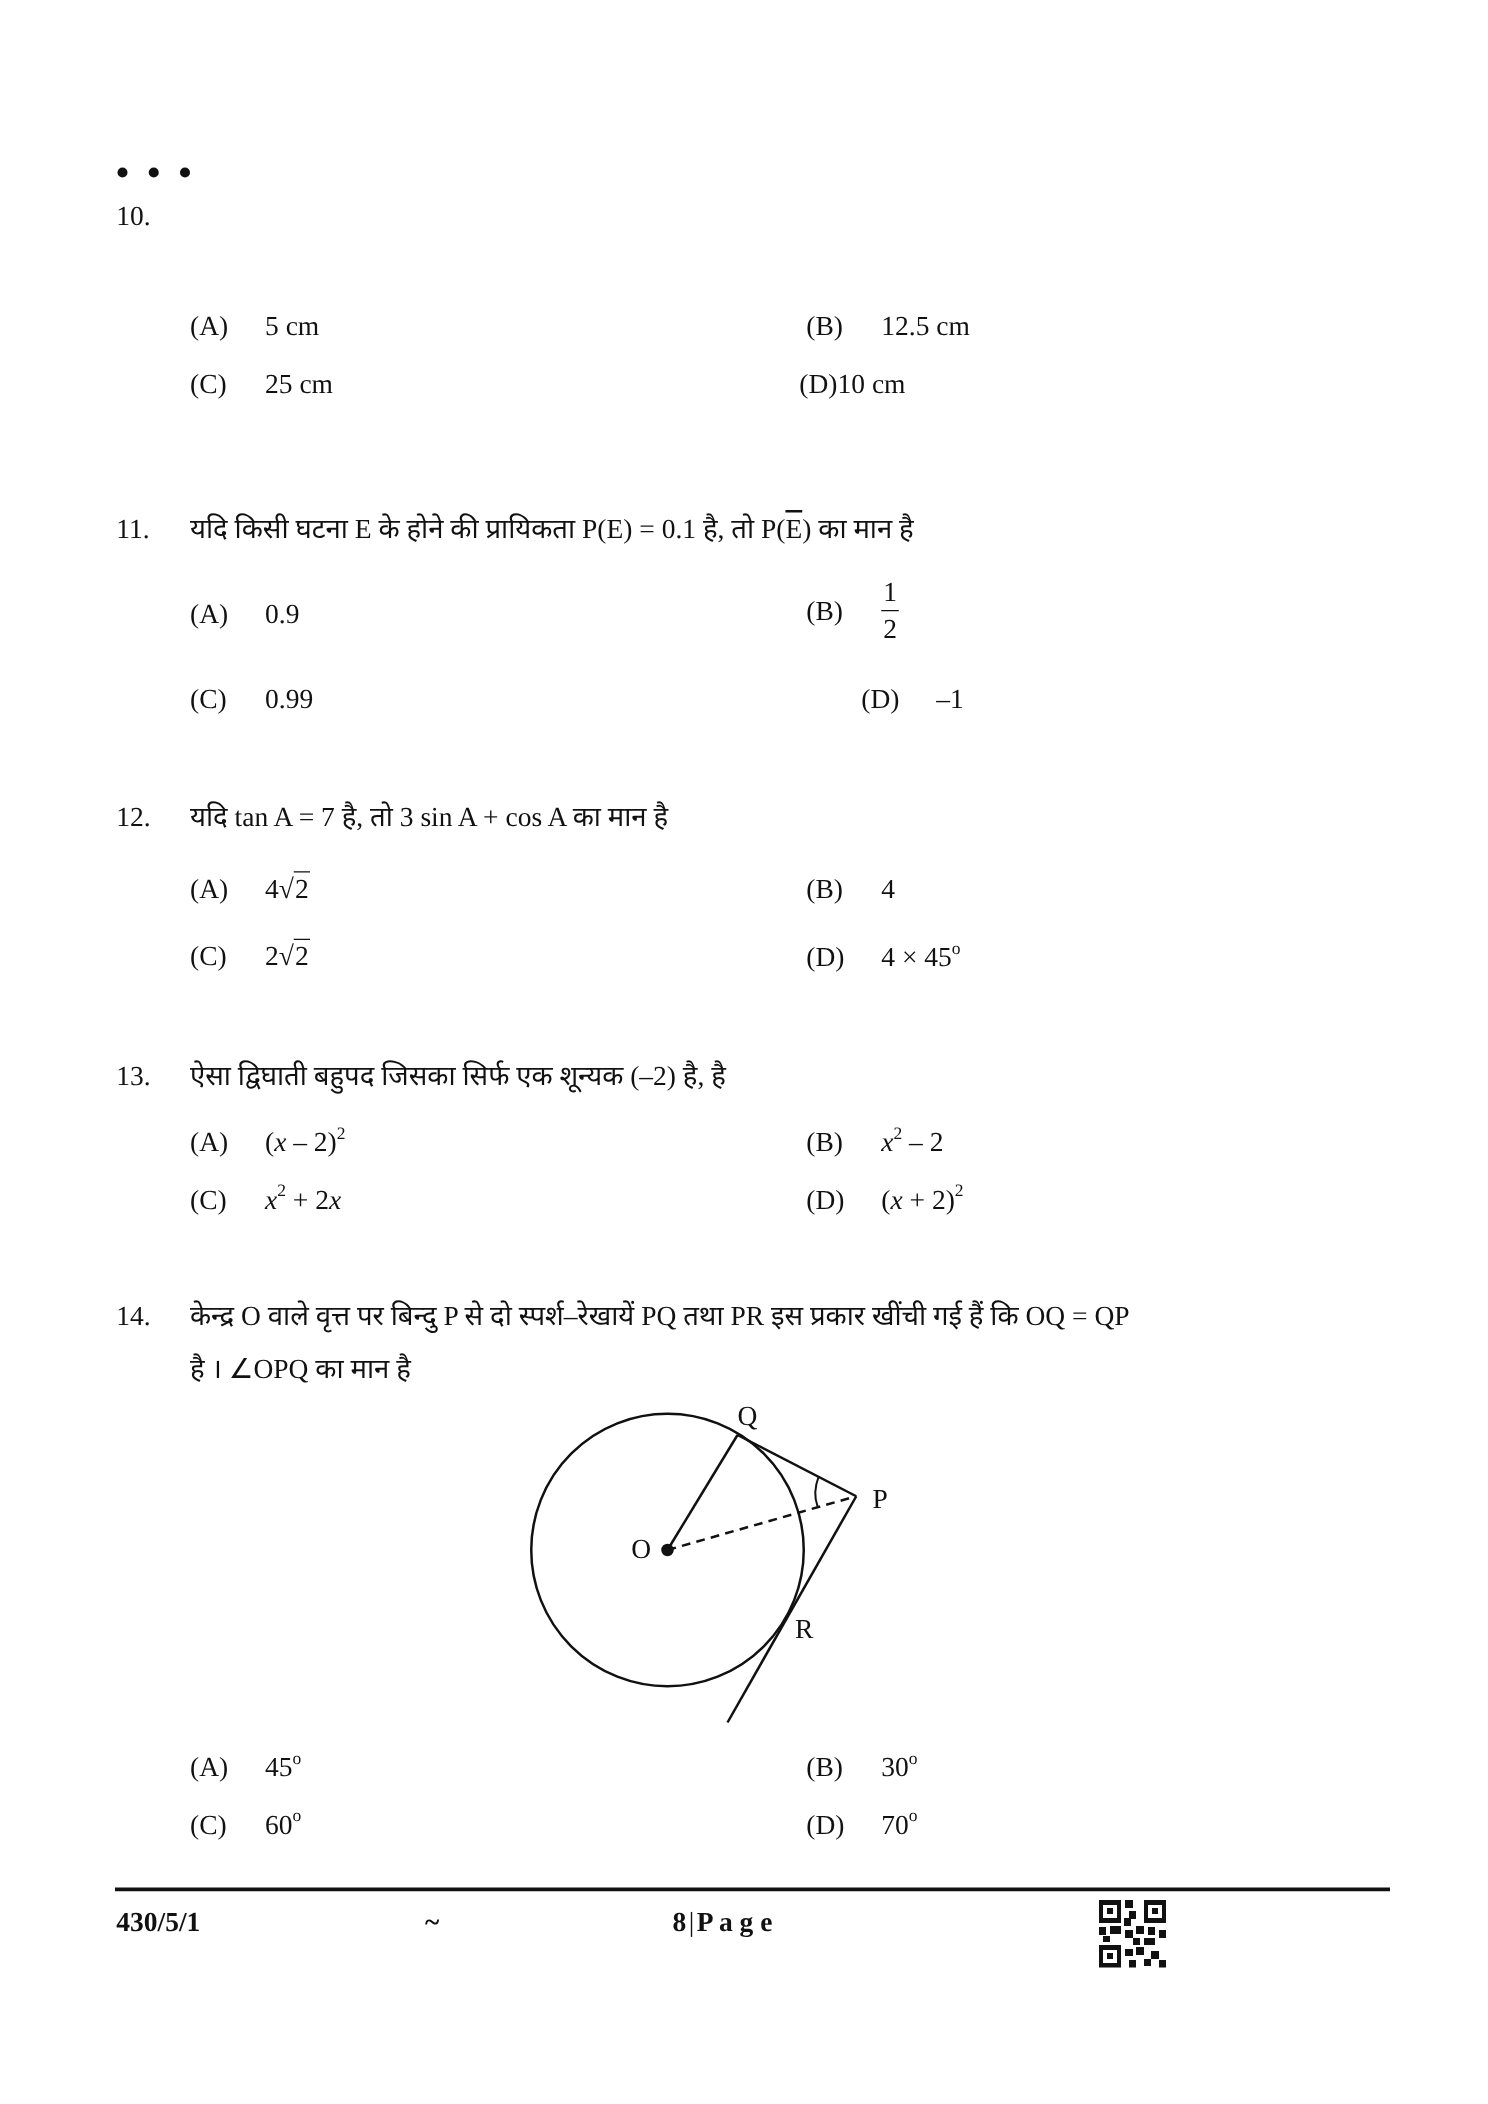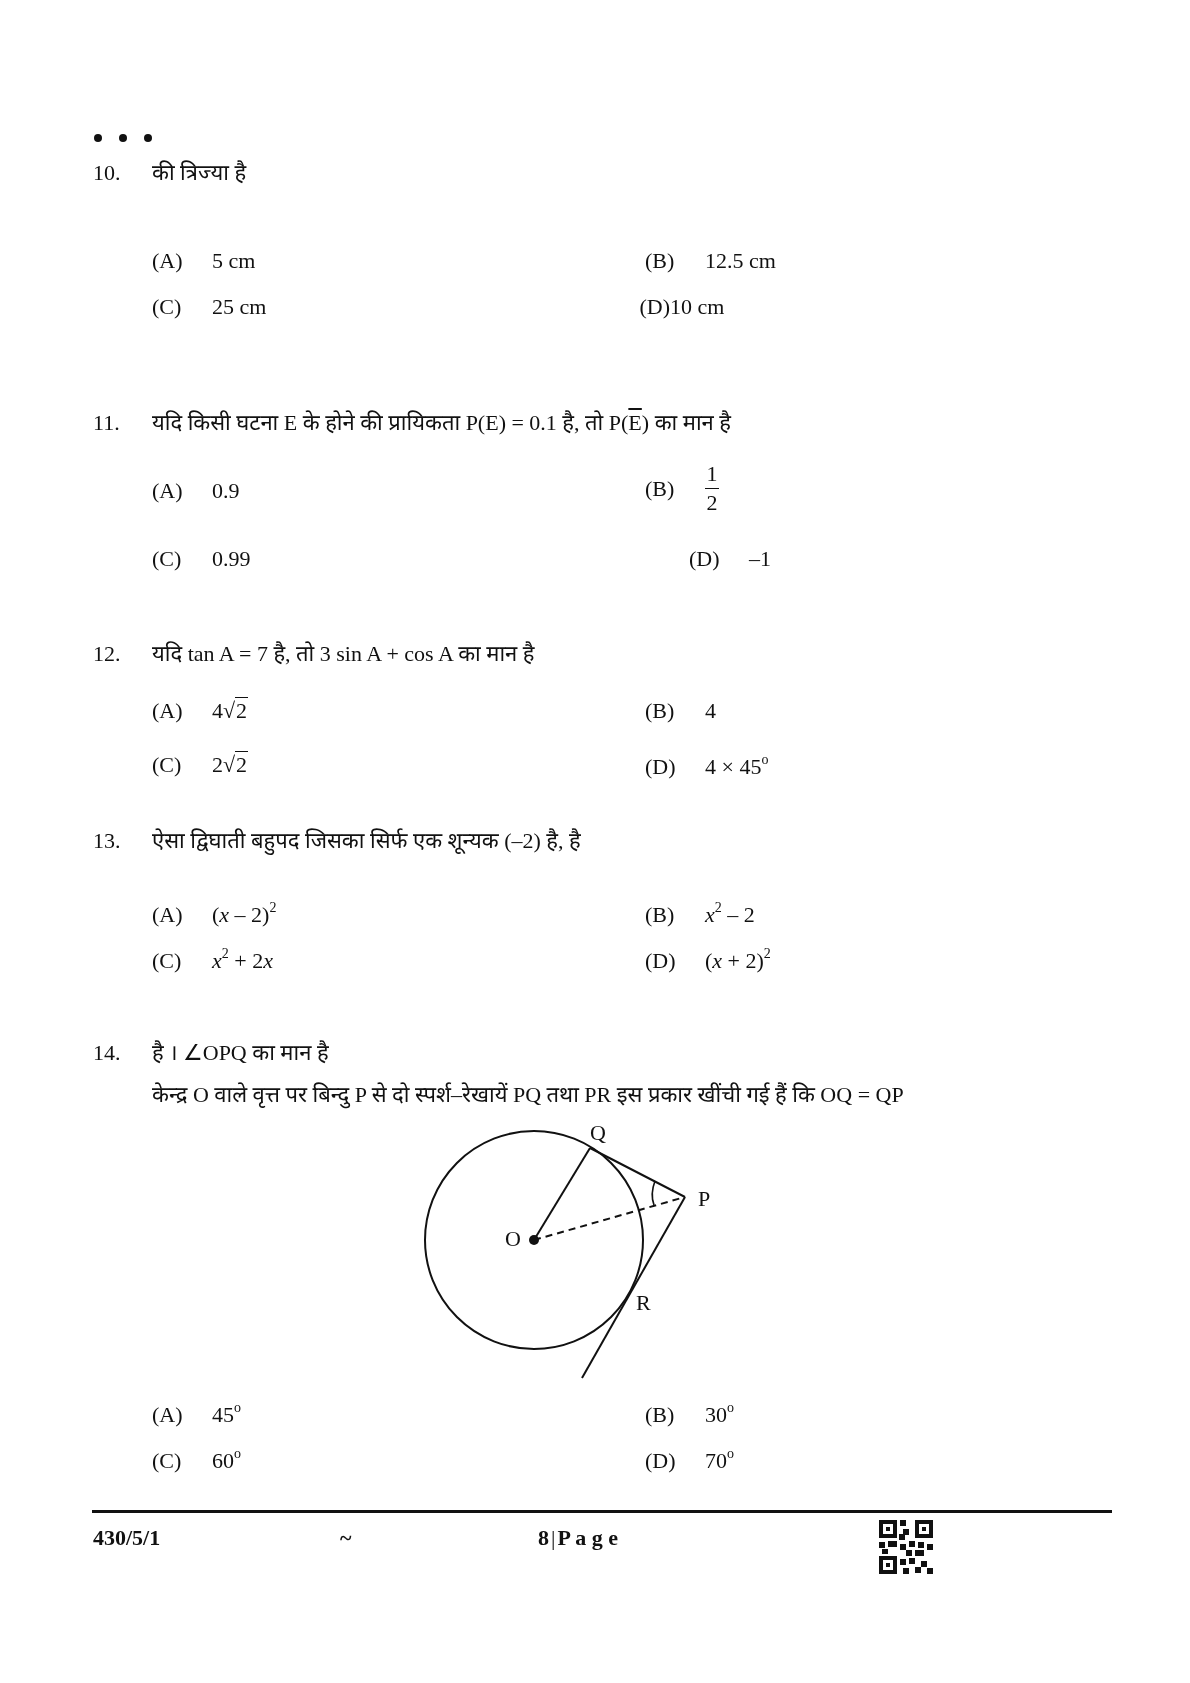--- a/index.html
+++ b/index.html
@@ -29,21 +29,20 @@
 
 <div class="abs dots">
   <div class="dot"></div>
   <div class="dot"></div>
   <div class="dot"></div>
 </div>
 
 <div class="q" style="top:152px;">
   <span class="qnum">10.</span>
   <div class="qtext">
-    <div>की त्रिज्या है</div>
   </div>
 </div>
 <div class="opt" style="left:152px; top:248px;"><span class="lab">(A)</span><span class="val">5 cm</span></div>
 <div class="opt" style="left:645px; top:248px;"><span class="lab">(B)</span><span class="val">12.5 cm</span></div>
 <div class="opt" style="left:152px; top:294px;"><span class="lab">(C)</span><span class="val">25 cm</span></div>
 <div class="opt" style="left:610px; top:294px;text-align:right;"><span class="lab">(D)</span><span class="val">10 cm</span></div>
 
 <div class="q" style="top:402px;">
   <span class="qnum">11.</span>
   <div class="qtext"><span>यदि किसी घटना E के होने की प्रायिकता P(E) = 0.1 है, तो P(</span><span class="ov">E</span><span>) का मान है</span></div>
@@ -59,34 +58,34 @@
 
 <div class="q" style="top:633px;">
   <span class="qnum">12.</span>
   <div class="qtext">यदि tan A = 7 है, तो 3 sin A + cos A का मान है</div>
 </div>
 <div class="opt" style="left:152px; top:698px;"><span class="lab">(A)</span><span class="val"><span>4</span>√<span class="sqrt">2</span></span></div>
 <div class="opt" style="left:645px; top:698px;"><span class="lab">(B)</span><span class="val">4</span></div>
 <div class="opt" style="left:152px; top:752px;"><span class="lab">(C)</span><span class="val"><span>2</span>√<span class="sqrt">2</span></span></div>
 <div class="opt" style="left:645px; top:752px;"><span class="lab">(D)</span><span class="val"><span>4 × 45</span><sup>o</sup></span></div>
 
-<div class="q" style="top:820px;">
+<div class="q" style="top:840px;">
   <span class="qnum">13.</span>
   <div class="qtext">ऐसा द्विघाती बहुपद जिसका सिर्फ एक शून्यक (–2) है, है</div>
 </div>
 <div class="opt" style="left:152px; top:900px;"><span class="lab">(A)</span><span class="val"><span>(</span><span class="i">x</span><span> – 2)</span><sup>2</sup></span></div>
 <div class="opt" style="left:645px; top:900px;"><span class="lab">(B)</span><span class="val"><span class="i">x</span><sup>2</sup><span> – 2</span></span></div>
 <div class="opt" style="left:152px; top:946px;"><span class="lab">(C)</span><span class="val"><span class="i">x</span><sup>2</sup><span> + 2</span><span class="i">x</span></span></div>
 <div class="opt" style="left:645px; top:946px;"><span class="lab">(D)</span><span class="val"><span>(</span><span class="i">x</span><span> + 2)</span><sup>2</sup></span></div>
 
 <div class="q" style="top:1032px;">
   <span class="qnum">14.</span>
   <div class="qtext">
+    <div>केन्द्र O वाले वृत्त पर बिन्दु P से दो स्पर्श–रेखायें PQ तथा PR इस प्रकार खींची गई हैं कि OQ = QP</div>
     <div>है । ∠OPQ का मान है</div>
-    <div>केन्द्र O वाले वृत्त पर बिन्दु P से दो स्पर्श–रेखायें PQ तथा PR इस प्रकार खींची गई हैं कि OQ = QP</div>
   </div>
 </div>
 
 <svg class="abs" style="left:0; top:0;" width="1190" height="1683">
   <circle cx="534" cy="1240" r="109" fill="none" stroke="#111" stroke-width="2"></circle>
   <line x1="534" y1="1240" x2="590" y2="1148" stroke="#111" stroke-width="2"></line>
   <line x1="590" y1="1148" x2="685" y2="1197" stroke="#111" stroke-width="2"></line>
   <line x1="685" y1="1197" x2="582" y2="1378" stroke="#111" stroke-width="2"></line>
   <line x1="534" y1="1240" x2="685" y2="1197" stroke="#111" stroke-width="2" stroke-dasharray="7,5"></line>
   <path d="M655,1181 Q650,1194 654,1205" fill="none" stroke="#111" stroke-width="1.6"></path>

